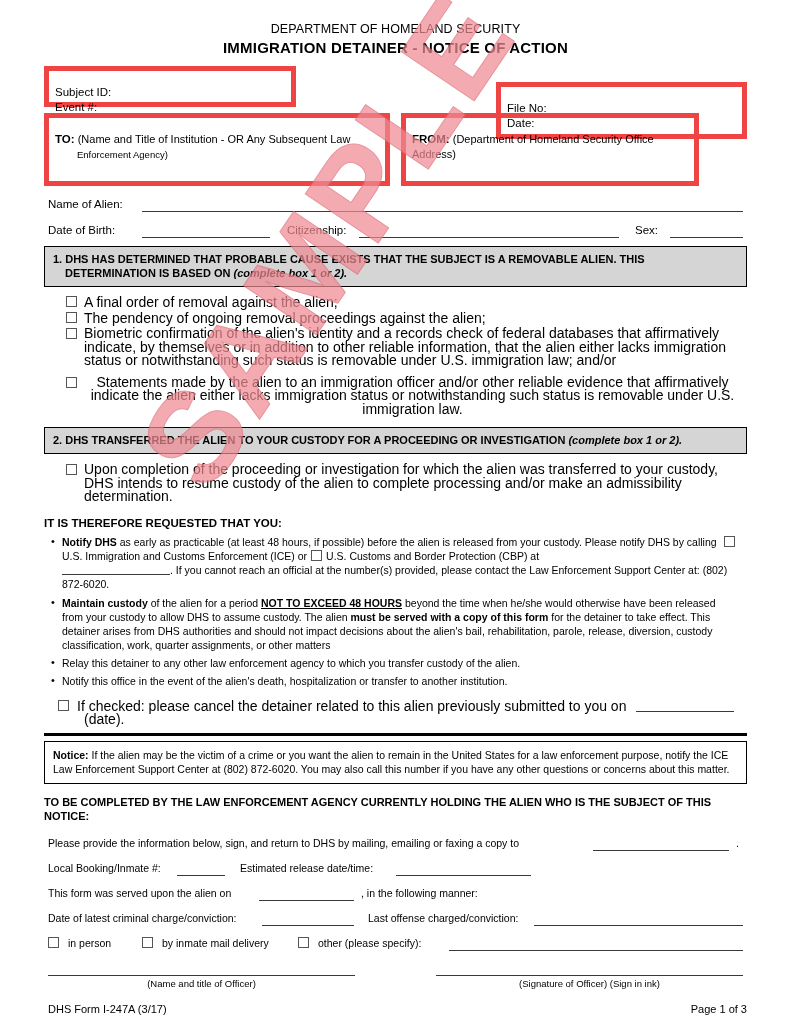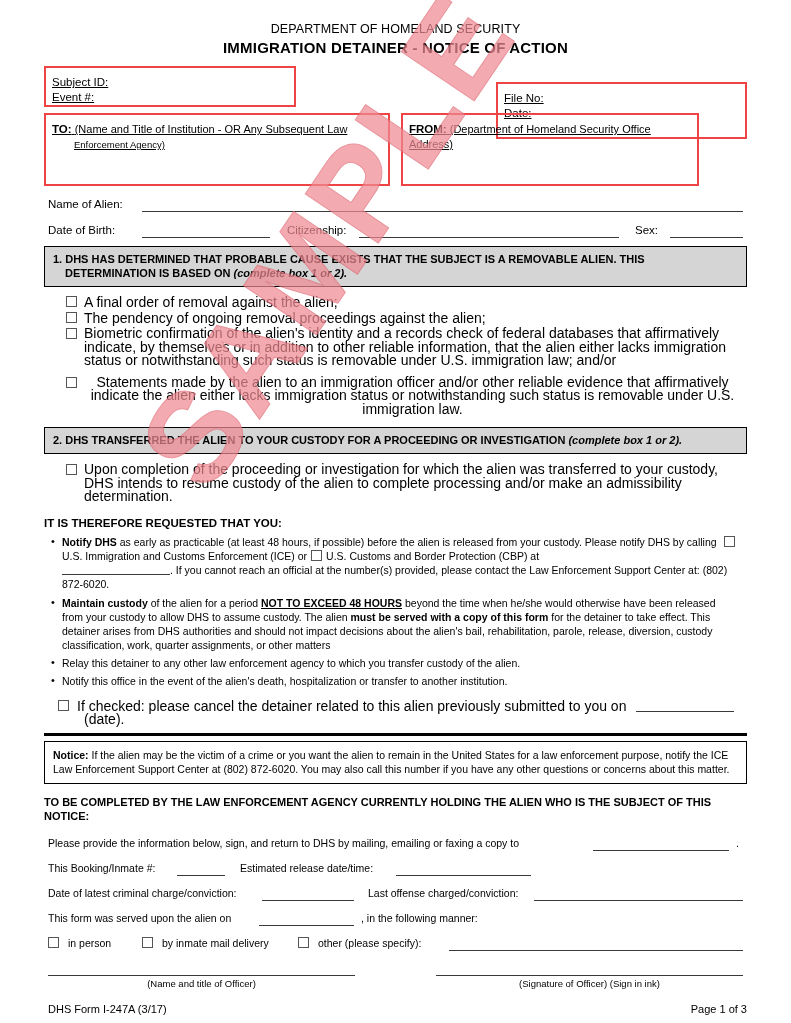--- a/index.html
+++ b/index.html
@@ -71,26 +71,25 @@
   }
 
   
   .topgrid {
     position: relative;
     margin-top: 10px;
     height: 120px;
   }
   .bx {
     position: absolute;
-    border: 2px solid #ef4444;
+    border: 5px solid #ef4444;
     box-sizing: border-box;
     font-size: 11px;
-    padding: 7px 6px 0 6px;
+    padding: 14px 6px 0 6px;
     line-height: 15px;
-    text-decoration: underline;
   }
   #box-subject { left: 0px;   top: 0px;  width: 252px; height: 41px; }
   #box-fileno  { left: 452px; top: 16px;  width: 251px; height: 57px; }
   #box-to      { left: 0px;   top: 47px; width: 346px; height: 73px; }
   #box-from    { left: 357px; top: 47px; width: 298px; height: 73px; }
   .bx .lbl { font-size: 11.5px; }
   .bx .strong { font-weight: bold; }
   .bx .hint { font-size: 11px; }
   .bx .hint2 { font-size: 9.5px; display: block; padding-left: 22px; }
 
@@ -378,37 +377,37 @@
 
     <div style="margin-top:10px;">
 
       <div class="frow">
         <span class="t" style="left:4px;">Please provide the information below, sign, and return to DHS by mailing, emailing or faxing a copy to</span>
         <span class="rule" style="left:549px; width:136px;"></span>
         <span class="t" style="left:692px;">.</span>
       </div>
 
       <div class="frow">
-        <span class="t" style="left:4px;">This Booking/Inmate #:</span>
+        <span class="t" style="left:4px;">Local Booking/Inmate #:</span>
         <span class="rule" style="left:133px; width:48px;"></span>
         <span class="t" style="left:196px;">Estimated release date/time:</span>
         <span class="rule" style="left:352px; width:135px;"></span>
+      </div>
+
+      <div class="frow">
+        <span class="t" style="left:4px;">This form was served upon the alien on</span>
+        <span class="rule" style="left:215px; width:95px;"></span>
+        <span class="t" style="left:317px;">, in the following manner:</span>
       </div>
 
       <div class="frow">
         <span class="t" style="left:4px;">Date of latest criminal charge/conviction:</span>
         <span class="rule" style="left:218px; width:92px;"></span>
         <span class="t" style="left:324px;">Last offense charged/conviction:</span>
         <span class="rule" style="left:490px; width:209px;"></span>
-      </div>
-
-      <div class="frow">
-        <span class="t" style="left:4px;">This form was served upon the alien on</span>
-        <span class="rule" style="left:215px; width:95px;"></span>
-        <span class="t" style="left:317px;">, in the following manner:</span>
       </div>
 
       <div class="frow" style="height:24px;">
         <span class="cb" style="left:4px; top:4px;"></span>
         <span class="t" style="left:24px;">in person</span>
         <span class="cb" style="left:98px; top:4px;"></span>
         <span class="t" style="left:118px;">by inmate mail delivery</span>
         <span class="cb" style="left:254px; top:4px;"></span>
         <span class="t" style="left:274px;">other (please specify):</span>
         <span class="rule" style="left:405px; width:294px;"></span>

